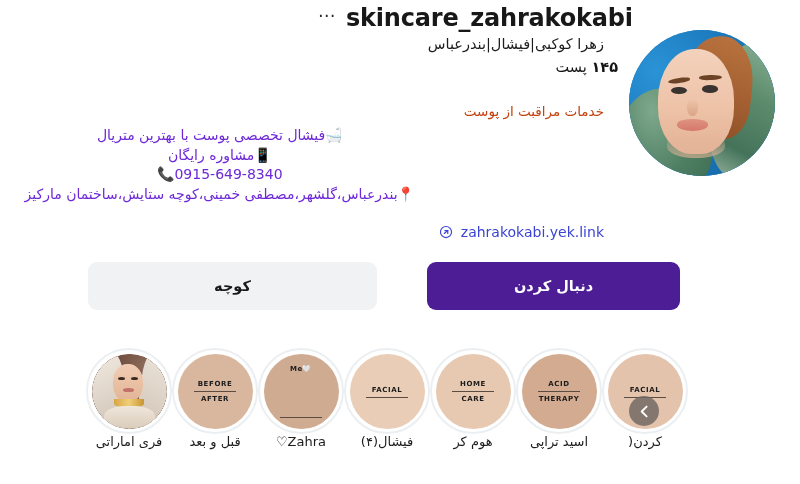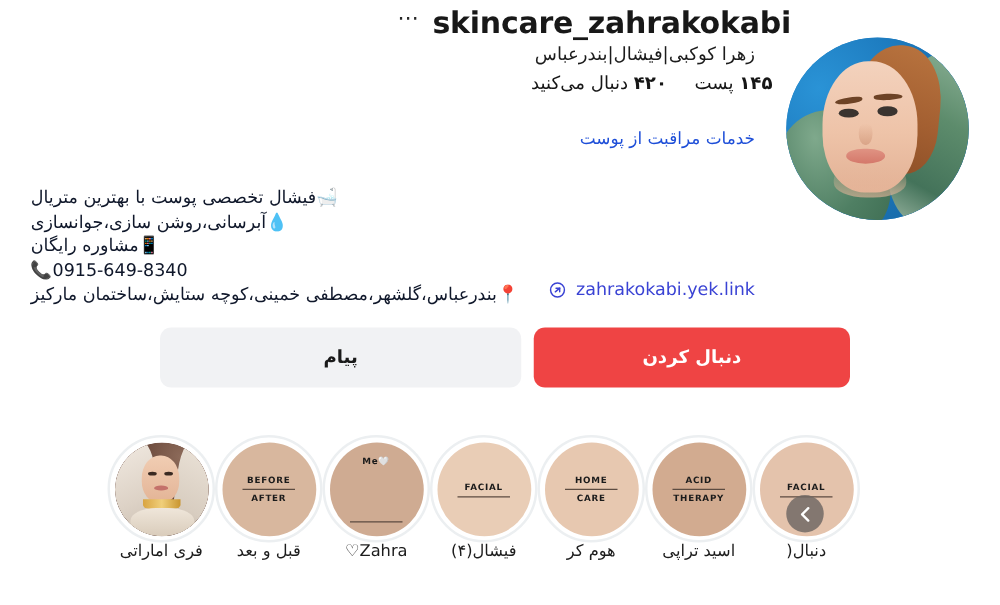--- a/index.html
+++ b/index.html
@@ -79,29 +79,28 @@
   .stats {
     position: absolute; right: 182px; top: 59px;
     direction: rtl; display: flex; gap: 22px; align-items: baseline;
     font-size: 14.5px; color: #161616; white-space: nowrap;
   }
   .stat { white-space: nowrap; }
   .stat b { font-weight: 700; }
 
   .category {
     position: absolute; right: 196px; top: 103px;
-    font-size: 13.5px; color: #1d4ed8; direction: rtl; white-space: nowrap;
+    font-size: 13.5px; color: #c2410c; direction: rtl; white-space: nowrap;
   }
 
   .bio {
     position: absolute; right: 385px; top: 126px;
-    direction: rtl; text-align: left;
-    font-size: 14px; line-height: 19.5px; color: #0f172a;
+    direction: rtl; text-align: center;
+    font-size: 14px; line-height: 19.5px; color: #6d28d9;
     white-space: nowrap;
-    margin-top: 23px;
   }
   .bio-line { white-space: nowrap; }
   .bio-phone { direction: ltr; unicode-bidi: embed; }
 
   .ext-link {
     position: absolute; right: 196px; top: 224px;
     direction: rtl; display: flex; align-items: center; gap: 8px;
     font-size: 14px; color: #3a43d4; font-weight: 500; cursor: pointer;
   }
   .link-icon { display:inline-block; width: 14px; height: 14px; }
@@ -111,21 +110,21 @@
   .actions {
     position: absolute; left: 128px; top: 262px;
     width: 552px; height: 48px; display: flex; gap: 10px; direction: rtl;
   }
   .btn {
     height: 48px; border-radius: 9px; border: none;
     display: flex; align-items: center; justify-content: center;
     font-family: "DejaVu Sans", "Liberation Sans", sans-serif;
     font-size: 14.5px; font-weight: 700; cursor: pointer;
   }
-  .btn-follow { flex: 0 0 253px; background: #ef4444; color: #ffffff; }
+  .btn-follow { flex: 0 0 253px; background: #4c1d95; color: #ffffff; margin-left: 40px; }
   .btn-message { flex: 0 0 289px; background: #f1f2f4; color: #1a1a1a; }
 
   
   .highlights {
     position: absolute; left: 118px; top: 348px;
     width: 570px; height: 136px;
     display: flex; direction: rtl; gap: 0px;
   }
   .hl {
     position: relative; width: 97px;
@@ -215,59 +214,57 @@
 
     <div class="username-row">
       <span class="dots-menu">⋯</span>
       <span class="username">skincare_zahrakokabi</span>
     </div>
 
     <div class="fullname">زهرا کوکبی|فیشال|بندرعباس</div>
 
     <div class="stats">
       <span class="stat"><b>۱۴۵</b> <span>پست</span></span>
-      <span class="stat"><b>۴۲۰</b> <span>دنبال می‌کنید</span></span>
     </div>
 
     <div class="category">خدمات مراقبت از پوست</div>
 
     <div class="bio">
       <div class="bio-line">🛁فیشال تخصصی پوست با بهترین متریال</div>
-      <div class="bio-line">💧آبرسانی،روشن سازی،جوانسازی</div>
       <div class="bio-line">📱مشاوره رایگان</div>
       <div class="bio-line bio-phone">📞0915-649-8340</div>
       <div class="bio-line">📍بندرعباس،گلشهر،مصطفی خمینی،کوچه ستایش،ساختمان مارکیز</div>
     </div>
 
     <div class="ext-link">
       <span>zahrakokabi.yek.link</span>
       <span class="link-icon">
         <svg viewBox="0 0 24 24" width="14" height="14" fill="none" stroke="#3a43d4" stroke-width="2" stroke-linecap="round">
           <circle cx="12" cy="12" r="9.5"></circle>
           <path d="M9 14.5l6-5"></path>
           <path d="M10 9.5h5v5"></path>
         </svg>
       </span>
     </div>
   </div>
 
   <div class="actions">
     <button class="btn btn-follow">دنبال کردن</button>
-    <button class="btn btn-message">پیام</button>
+    <button class="btn btn-message">کوچه</button>
   </div>
 
   <div class="highlights" id="highlights">
       <div class="hl">
         <div class="hl-ring">
           <div class="hl-thumb" style="background: rgb(228, 195, 172);">
             <div class="hl-t1">FACIAL</div>
             <div class="hl-rule"></div>
           </div>
         </div>
-        <div class="hl-label">دنبال(</div>
+        <div class="hl-label">کردن(</div>
         <div class="hl-nav">
           <svg viewBox="0 0 24 24" width="17" height="17" fill="none" stroke="#ffffff" stroke-width="2.6" stroke-linecap="round" stroke-linejoin="round">
             <path d="M15 5l-7 7 7 7"></path>
           </svg>
         </div>
       </div>
       <div class="hl">
         <div class="hl-ring">
           <div class="hl-thumb" style="background: rgb(210, 171, 144);">
             <div class="hl-t1">ACID</div>

